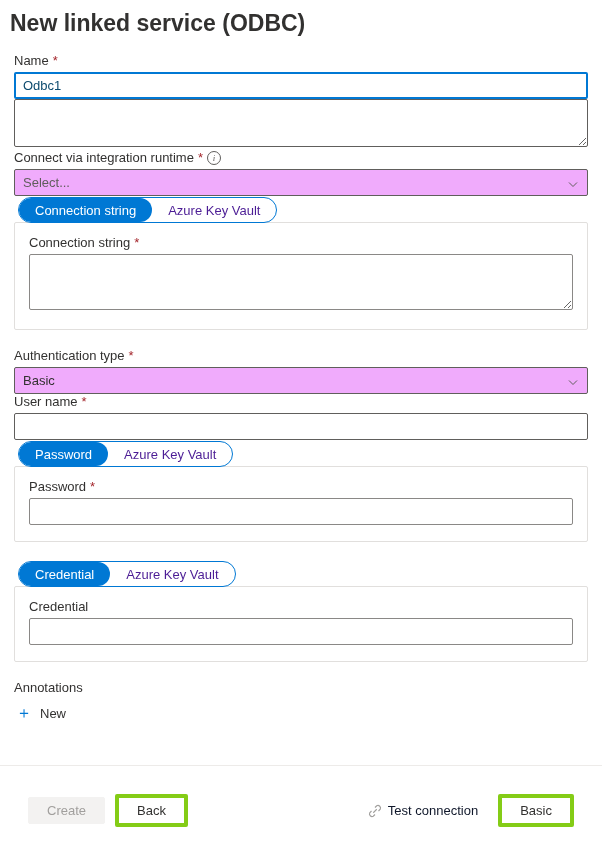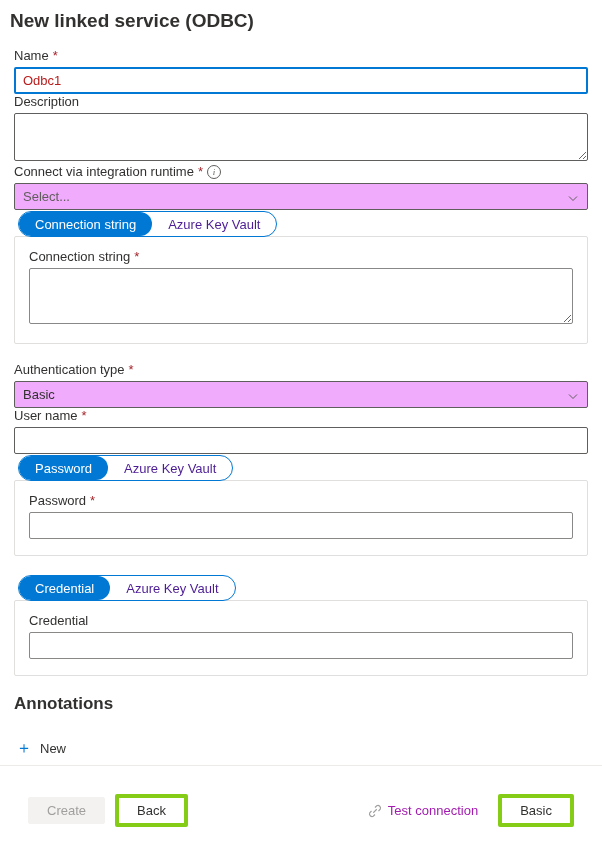--- a/index.html
+++ b/index.html
@@ -8,21 +8,21 @@
     padding: 10px 10px 0 10px;
     font-family: "Segoe UI", Arial, sans-serif;
     font-size: 13px;
     color: #323130;
     width: 602px;
     height: 855px;
     background: #fff;
     position: relative;
   }
   .page-title {
-    font-size: 19px;
+    font-size: 23px;
     font-weight: 600;
     color: #323130;
     margin: 0 0 16px 0;
   }
   .form-area {
     padding: 0 4px;
     overflow-y: auto;
     height: 762px;
   }
   .field-label {
@@ -48,21 +48,21 @@
     font-style: italic;
     font-family: Georgia, serif;
   }
   .text-input, .select-input, .textarea-input {
     width: 100%;
     border: 1px solid #605e5c;
     border-radius: 2px;
     padding: 5px 8px;
     font-family: inherit;
     font-size: 13px;
-    color: #b91c1c;
+    color: #0c4a6e;
     background: #fff;
     outline: none;
   }
   .text-input.focused {
     border: 2px solid #0078d4;
     padding: 4px 7px;
   }
   .textarea-input {
     resize: both;
     height: 48px;
@@ -113,23 +113,23 @@
   .sub-panel {
     border: 1px solid #e1dfdd;
     padding: 12px 14px 16px 14px;
     margin-bottom: 18px;
     border-radius: 2px;
   }
   .sub-panel .field-label { margin-top: 0; }
   .sub-panel .textarea-input { height: 56px; border-color: #8a8886; }
   .sub-panel .text-input { border-color: #8a8886; }
   .section-title {
-    font-size: 17px;
-    font-weight: 700;
-    margin-bottom: 22px;
+    font-size: 13px;
+    font-weight: 400;
+    margin-bottom: 6px;
   }
   .add-row {
     display: flex;
     align-items: center;
     gap: 8px;
     color: #323130;
     cursor: pointer;
     padding: 4px 2px;
     width: fit-content;
   }
@@ -164,21 +164,21 @@
   .btn.primary-disabled {
     background: #f3f2f1;
     color: #a19f9d;
     border: 1px solid #f3f2f1;
     cursor: default;
   }
   .test-conn {
     display: flex;
     align-items: center;
     gap: 6px;
-    color: #a21caf;
+    color: #0f172a;
     font-size: 13px;
     padding: 5px 10px;
     cursor: default;
   }
   .spacer { flex: 1; }
   .link-icon-svg { width: 14px; height: 14px; }
 </style>
 </head>
 <body>
 
@@ -188,23 +188,20 @@
 
   <div class="field-block">
     <div class="field-label">
       <span>Name</span>
       <span class="req">*</span>
     </div>
     <input class="text-input focused" type="text" value="Odbc1" style="">
   </div>
 
   <div class="field-block">
-    <div class="field-label">
-      <span>Description</span>
-    </div>
     <textarea class="textarea-input" style=""></textarea>
   </div>
 
   <div class="field-block">
     <div class="field-label">
       <span>Connect via integration runtime</span>
       <span class="req">*</span>
       <span class="info-icon">i</span>
     </div>
     <div class="select-wrap">

